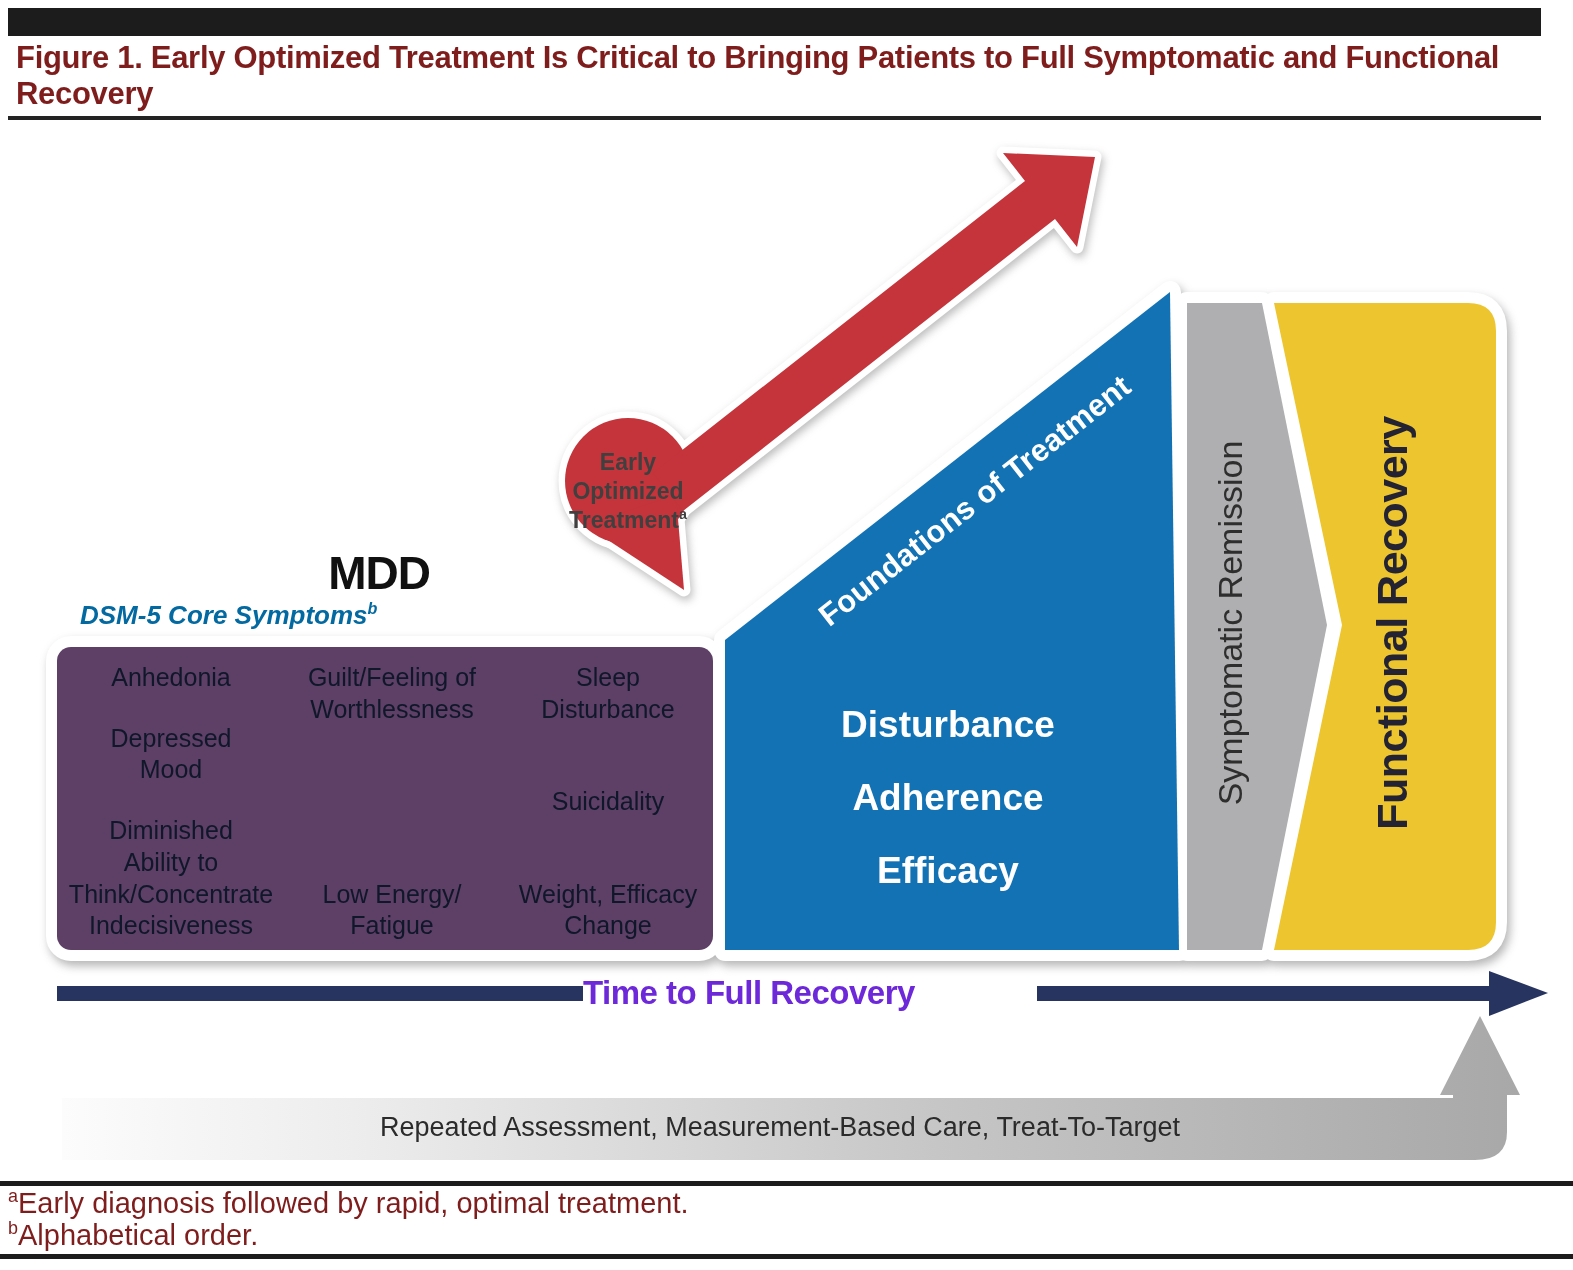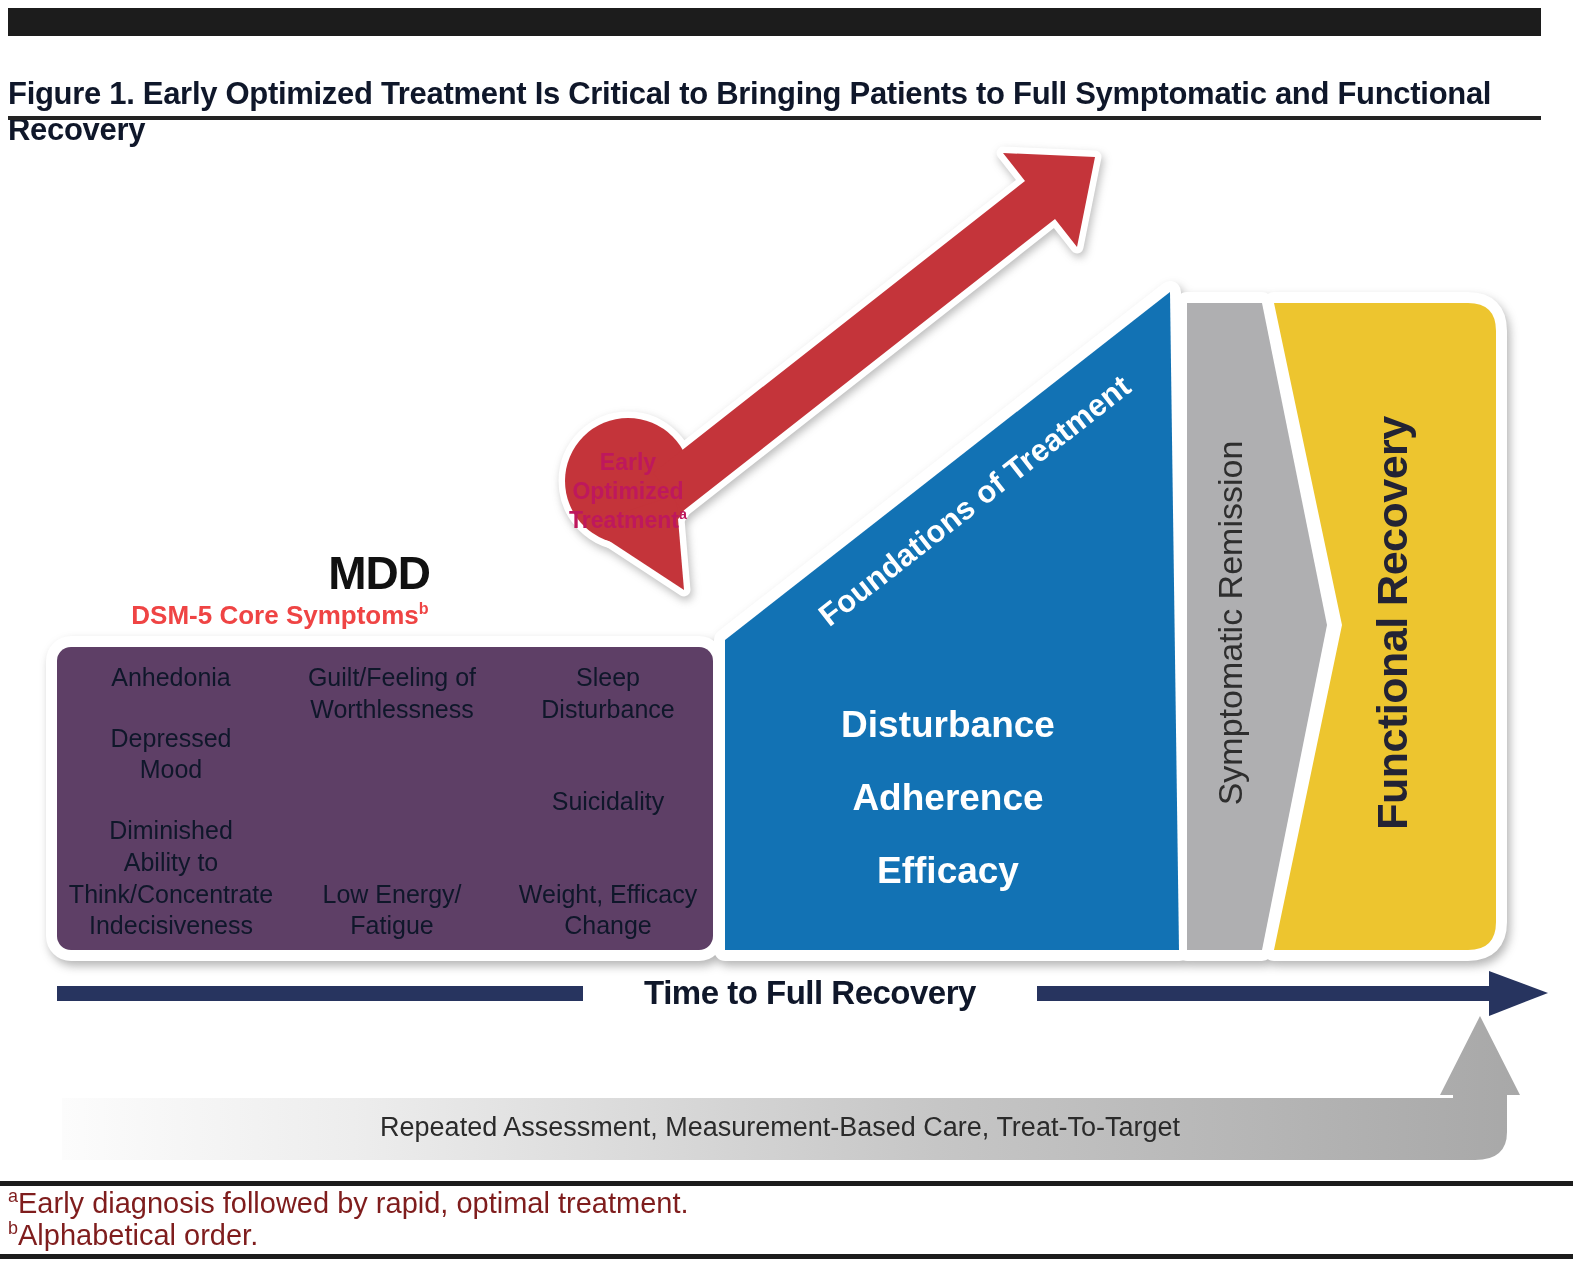--- a/index.html
+++ b/index.html
@@ -1,56 +1,56 @@
 <!DOCTYPE html>
 <html><head>
 <meta charset="utf-8">
 <style>
   html,body{margin:0;padding:0;background:#fff;}
   .fig{position:relative;width:1573px;height:1270px;background:#fff;overflow:hidden;
        font-family:"Liberation Sans",sans-serif;}
   .abs{position:absolute;}
   
   .topbar{left:8px;top:8px;width:1533px;height:28px;background:#1c1c1c;}
-  .title{left:8px;top:40px;width:1530px;font-size:31px;font-weight:bold;line-height:1.15;
-         letter-spacing:-0.3px;color:#0f172a;margin-top:36px;}
+  .title{left:16px;top:40px;width:1530px;font-size:31px;font-weight:bold;line-height:1.15;
+         letter-spacing:-0.3px;color:#7f1d1d;}
   .title-rule{left:8px;top:116px;width:1533px;height:4px;background:#232323;}
   
   .art{left:0;top:0;}
   .sh{filter:drop-shadow(3px 5px 5px rgba(90,90,90,.45));}
   .sh2{filter:drop-shadow(2px 4px 4px rgba(90,90,90,.40));}
   
-  .balloon-text{left:553px;top:448px;width:150px;text-align:center;color:#be185d;
+  .balloon-text{left:553px;top:448px;width:150px;text-align:center;color:#404040;
                 font-weight:bold;font-size:23px;line-height:1.25;}
   
   .mdd-h{left:130px;top:546px;width:300px;text-align:right;font-size:46px;font-weight:bold;
          letter-spacing:-1px;color:#111;}
-  .mdd-sub{left:80px;top:600px;width:400px;text-align:center;font-size:26px;font-weight:bold;
-           color:#ef4444;}
+  .mdd-sub{left:80px;top:600px;width:400px;font-size:26px;font-weight:bold;
+           font-style:italic;color:#0369a1;}
   
   .col{top:662px;height:280px;display:flex;flex-direction:column;justify-content:space-between;
        align-items:center;text-align:center;color:#0f172a;font-size:25px;line-height:1.27;}
   .col1{left:55px;width:232px;}
   .col2{left:283px;width:218px;}
   .col3{left:497px;width:222px;}
   .symptom{white-space:pre-line;}
   
   .banner{left:700px;top:482px;width:556px;height:46px;transform:rotate(-38deg);
           text-align:center;font-weight:bold;font-size:31px;color:#fff;letter-spacing:.2px;}
   .blue-items{left:778px;top:704px;width:340px;height:188px;display:flex;flex-direction:column;
               justify-content:space-between;align-items:center;color:#fff;font-weight:bold;
               font-size:37px;}
   
   .remission{left:933px;top:601px;width:600px;height:44px;transform:rotate(-90deg);
              text-align:center;font-size:34px;color:#2e2e2e;}
   .recovery{left:1074px;top:597px;width:640px;height:52px;transform:rotate(-90deg);
             text-align:center;font-size:43px;font-weight:bold;color:#232334;letter-spacing:-.5px;}
   
-  .tlabel{left:583px;top:974px;width:454px;text-align:center;font-size:33px;font-weight:bold;
-          color:#0f172a;letter-spacing:-.5px;}
+  .tlabel{left:583px;top:974px;width:454px;font-size:33px;font-weight:bold;
+          color:#6d28d9;letter-spacing:-.5px;}
   .rlabel{left:120px;top:1112px;width:1320px;text-align:center;font-size:27px;color:#2b2b2b;}
   
   .fn-rule-top{left:0;top:1181px;width:1573px;height:5px;background:#1c1c1c;}
   .fn-rule-bottom{left:0;top:1254px;width:1573px;height:5px;background:#1c1c1c;}
   .fns{left:8px;top:1188px;font-size:29px;line-height:1.1;color:#7f1d1d;}
   sup{font-size:.62em;vertical-align:super;line-height:0;}
 </style>
 </head>
 <body>
 

